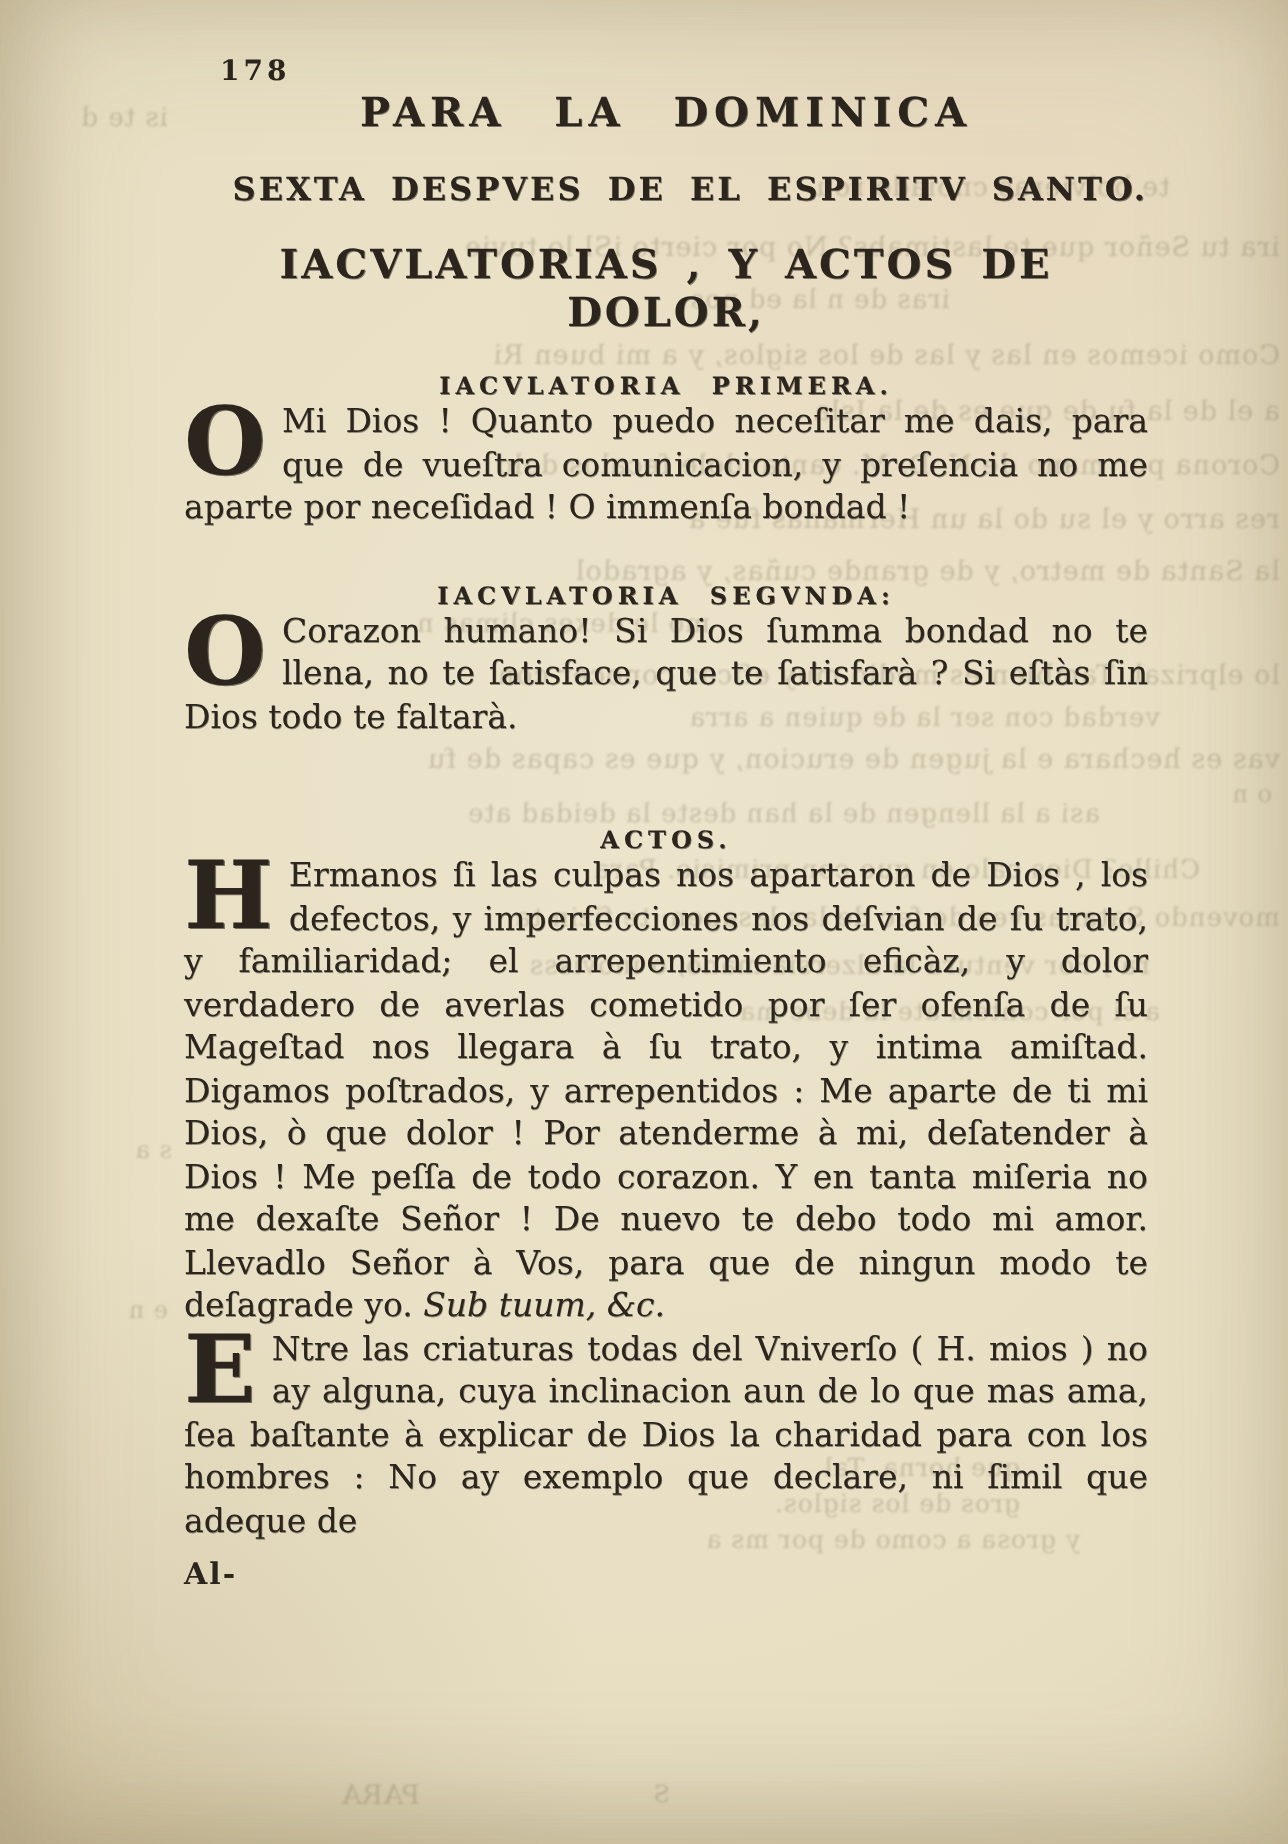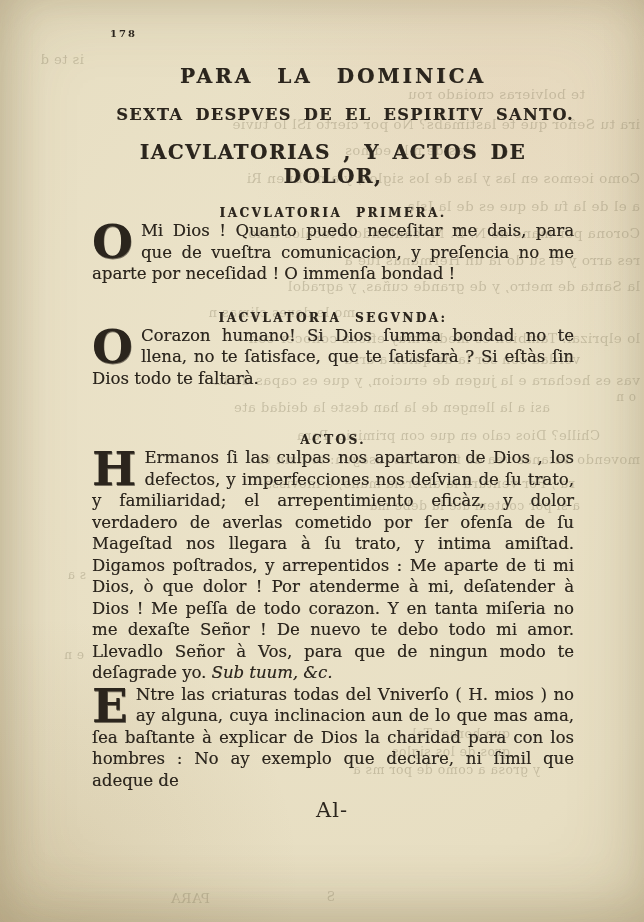--- a/index.html
+++ b/index.html
@@ -27,34 +27,34 @@
     filter: blur(0.5px);
     font-family: "DejaVu Serif", serif;
     white-space: nowrap;
     overflow: hidden;
     letter-spacing: 0.5px;
   }
   .pagenum {
     position: absolute;
     left: 110px; top: 28px;
     font-weight: bold;
-    font-size: 10px;
+    font-size: 14px;
     letter-spacing: 2px;
   }
   .column {
     position: absolute;
     left: 92px; top: 28px;
     width: 482px;
   }
   .h, .sect {
     text-align: center;
     font-weight: bold;
     text-shadow: 0.4px 0.4px 0 rgba(43,37,29,0.55);
   }
-  .h1 { font-size: 20px; letter-spacing: 3px; word-spacing: 14px; margin-top: 36px; }
+  .h1 { font-size: 20px; letter-spacing: 3px; word-spacing: 14px; margin-top: 16px; }
   .h2 { font-size: 16px; letter-spacing: 1.5px; word-spacing: 5px; margin-top: 17px; text-align: right; }
   .h3 { font-size: 20px; letter-spacing: 1.5px; word-spacing: 4px; margin-top: 16px; }
   .sect { font-size: 12px; letter-spacing: 2.5px; word-spacing: 7px; }
   .sect-primera   { margin-top: 18px; }
   .sect-segunda   { margin-top: 26px; }
   .sect-actos     { margin-top: 44px; }
   .sect-obed      { margin-top: 24px; }
   p.body {
     margin: 0;
     font-size: 16.5px;
@@ -69,23 +69,23 @@
   .dropcap {
     float: left;
     font-size: 47px;
     line-height: 39px;
     padding: 2px 8px 0 0;
     font-weight: bold;
     text-shadow: 0.6px 0.6px 0 rgba(43,37,29,0.6);
   }
   .latin { font-style: italic; }
   .catchword {
-    text-align: center;
-    font-weight: normal;
-    font-size: 21px;
+    text-align: left;
+    font-weight: bold;
+    font-size: 15px;
     margin-top: 7px;
     padding-right: 2px;
     letter-spacing: 1px;
   }
 </style>
 </head>
 <body>
 
 <div class="page">
 

